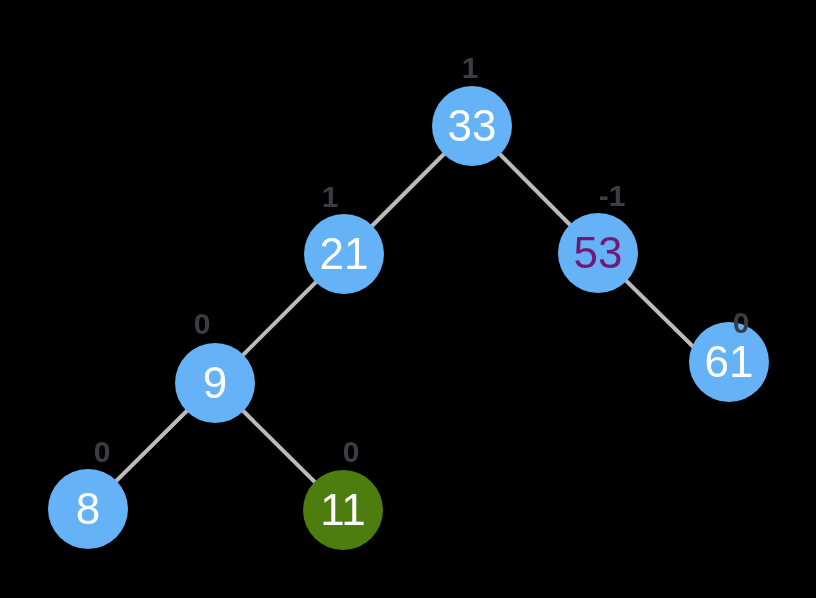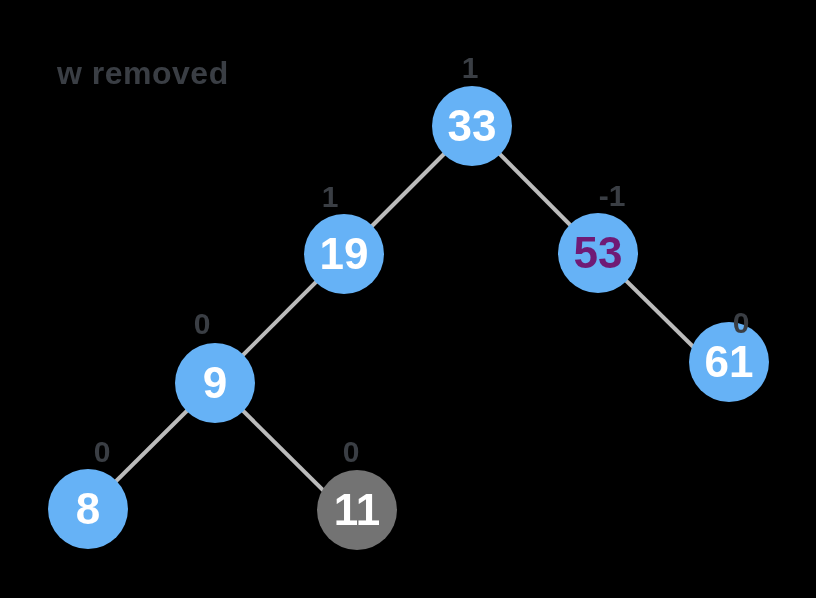--- a/index.html
+++ b/index.html
@@ -34,70 +34,69 @@
   }
   .node {
     position: absolute;
     border-radius: 50%;
     display: flex;
     align-items: center;
     justify-content: center;
     box-sizing: border-box;
   }
   .node span {
-    font-weight: bold;
+    font-weight: normal;
     font-size: 44px;
     line-height: 1;
     letter-spacing: 0px;
   }
   .bf {
     position: absolute;
     transform: translate(-50%, -50%);
     font-size: 30px;
     font-weight: bold;
     line-height: 1;
     white-space: nowrap;
   }
 </style>
 </head>
 <body style="background: rgb(0, 0, 0);">
 
 <div class="stage">
-  <div class="caption" style="color: rgb(58, 62, 68);">w removed</div>
   <svg id="edges" width="816" height="598" viewBox="0 0 816 598">
       <line x1="472" y1="126" x2="344" y2="254" stroke="#bbbbbb" stroke-width="4"></line>
       <line x1="472" y1="126" x2="598" y2="253" stroke="#bbbbbb" stroke-width="4"></line>
       <line x1="344" y1="254" x2="215" y2="383" stroke="#bbbbbb" stroke-width="4"></line>
       <line x1="598" y1="253" x2="729" y2="382" stroke="#bbbbbb" stroke-width="4"></line>
       <line x1="215" y1="383" x2="88" y2="509" stroke="#bbbbbb" stroke-width="4"></line>
       <line x1="215" y1="383" x2="343" y2="510" stroke="#bbbbbb" stroke-width="4"></line>
     </svg>
   <div id="nodes">
       <div class="node" style="left: 432px; top: 86px; width: 80px; height: 80px; background: rgb(102, 178, 246);">
         <span style="color: rgb(255, 255, 255);">33</span>
       </div>
       <div class="bf" style="left: 470px; top: 68px; color: rgb(58, 62, 68);">1</div>
       <div class="node" style="left: 304px; top: 214px; width: 80px; height: 80px; background: rgb(102, 178, 246);">
-        <span style="color: rgb(255, 255, 255);">19</span>
+        <span style="color: rgb(255, 255, 255);">21</span>
       </div>
       <div class="bf" style="left: 330px; top: 197px; color: rgb(58, 62, 68);">1</div>
       <div class="node" style="left: 558px; top: 213px; width: 80px; height: 80px; background: rgb(102, 178, 246);">
         <span style="color: #701a75;">53</span>
       </div>
       <div class="bf" style="left: 612px; top: 196px; color: rgb(58, 62, 68);">-1</div>
       <div class="node" style="left: 175px; top: 343px; width: 80px; height: 80px; background: rgb(102, 178, 246);">
         <span style="color: rgb(255, 255, 255);">9</span>
       </div>
       <div class="bf" style="left: 202px; top: 324px; color: rgb(58, 62, 68);">0</div>
       <div class="node" style="left: 689px; top: 322px; width: 80px; height: 80px; background: rgb(102, 178, 246);">
         <span style="color: rgb(255, 255, 255);">61</span>
       </div>
       <div class="bf" style="left: 741px; top: 323px; color: rgb(58, 62, 68);">0</div>
       <div class="node" style="left: 48px; top: 469px; width: 80px; height: 80px; background: rgb(102, 178, 246);">
         <span style="color: rgb(255, 255, 255);">8</span>
       </div>
       <div class="bf" style="left: 102px; top: 452px; color: rgb(58, 62, 68);">0</div>
-      <div class="node" style="left: 317px; top: 470px; width: 80px; height: 80px; background: #737373;">
+      <div class="node" style="left: 303px; top: 470px; width: 80px; height: 80px; background: #4d7c0f;">
         <span style="color: rgb(255, 255, 255);">11</span>
       </div>
       <div class="bf" style="left: 351px; top: 452px; color: rgb(58, 62, 68);">0</div>
     </div>
 </div>
 
 </body></html>

